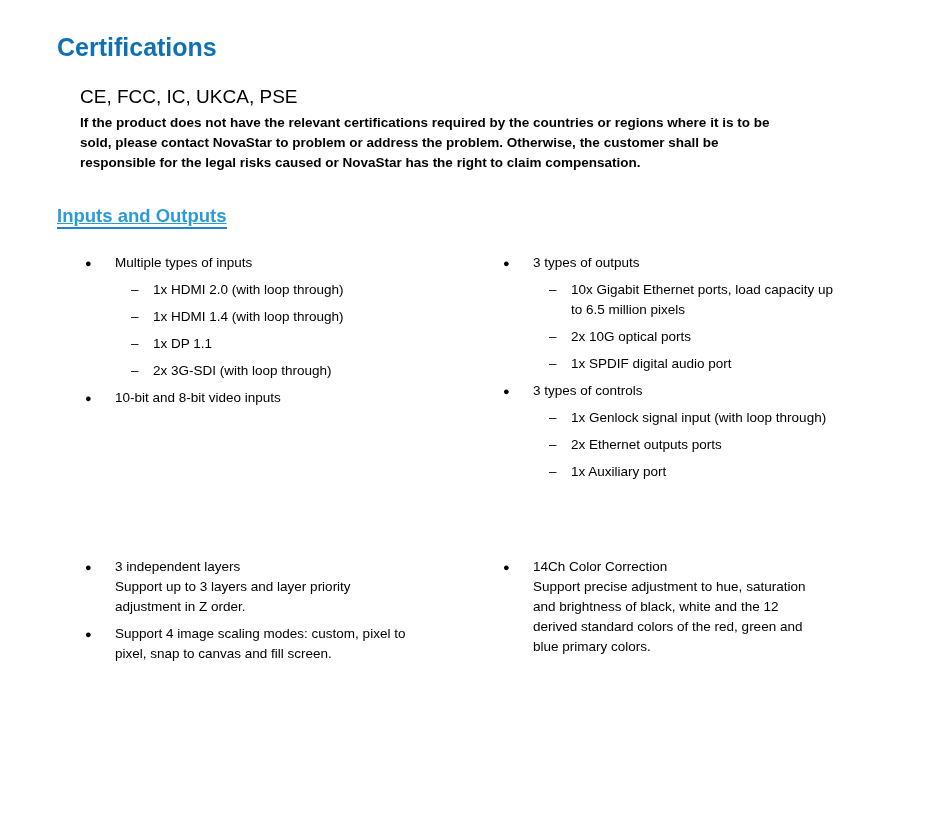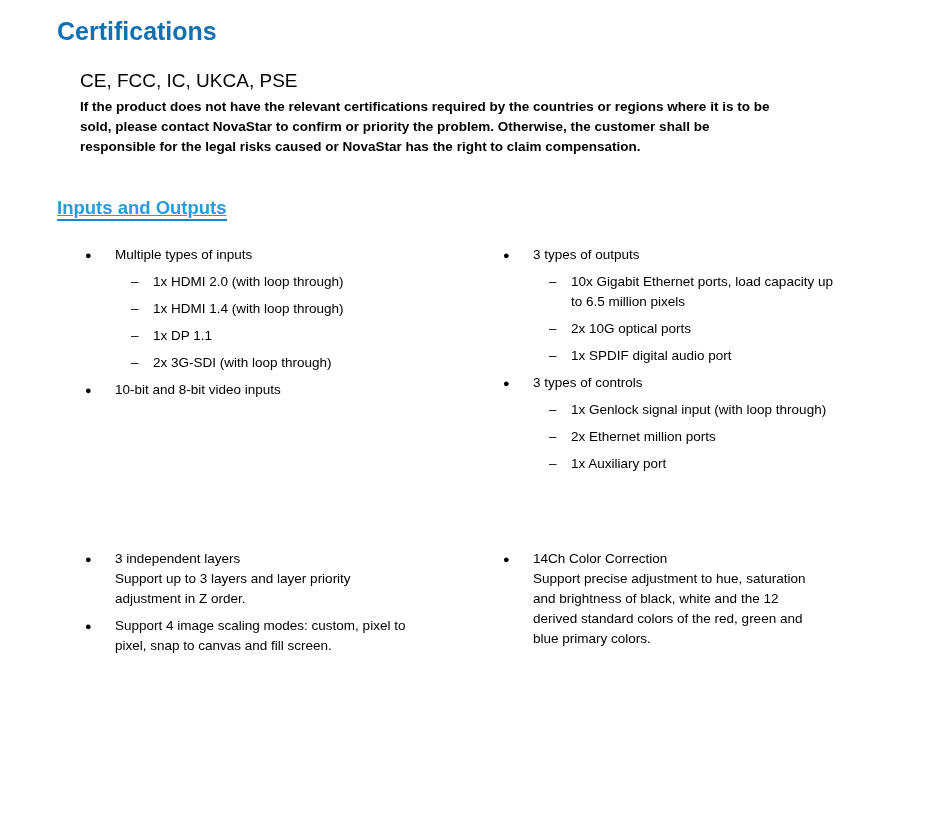--- a/index.html
+++ b/index.html
@@ -5,21 +5,21 @@
   html, body { margin: 0; padding: 0; background: #ffffff; }
   .page {
     position: relative;
     width: 950px;
     height: 825px;
     background: #ffffff;
     font-family: "Liberation Sans", sans-serif;
     color: #000000;
     overflow: hidden;
     box-sizing: border-box;
-    padding: 17px 0 0 57px;
+    padding: 33px 0 0 57px;
   }
   .h1 {
     font-size: 25px;
     font-weight: 700;
     color: var(--h1, #1070B4);
     line-height: 28px;
     margin: 0;
   }
   .indented { margin-left: 23px; }
   .cert-list {
@@ -40,21 +40,21 @@
     display: inline-block;
     font-size: 18.5px;
     font-weight: 700;
     color: var(--h2, #2B9BD7);
     text-decoration: underline;
     border-bottom: 2px solid var(--h2u, #1E86C6);
     padding-bottom: 1px;
     line-height: 21px;
     margin: 0;
   }
-  .h2-io { margin-top: 40px; text-align: right; }
+  .h2-io { margin-top: 32px; text-align: right; }
   .h2-adv { margin-top: 27px; }
   .cols {
     display: grid;
     grid-template-columns: 446px 1fr;
     margin-top: 24px;
     font-size: 13.5px;
     line-height: 20px;
   }
   .col-left { padding-left: 28px; box-sizing: border-box; }
   ul.blist { list-style: none; margin: 0; padding: 0; }
@@ -84,21 +84,21 @@
 </head>
 <body>
 
 <div class="page">
 
   <h1 class="h1">Certifications</h1>
 
   <div class="indented cert-list">CE, FCC, IC, UKCA, PSE</div>
 
   <div class="indented cert-note">If the product does not have the relevant certifications required by the countries or regions where it is to be
-sold, please contact NovaStar to confirm or priority the problem. Otherwise, the customer shall be
+sold, please contact NovaStar to problem or address the problem. Otherwise, the customer shall be
 responsible for the legal risks caused or NovaStar has the right to claim compensation.</div>
 
 
   <div>
     <h2 class="h2 h2-io">Inputs and Outputs</h2>
   </div>
 
   <div class="cols">
     <div class="col-left">
       <ul class="blist">
@@ -154,21 +154,21 @@
         <li class="bitem">
           <span class="marker">●</span>
           <span>3 types of controls</span>
           <ul class="subs">
             <li class="sitem">
               <span class="dash-marker">–</span>
               <span class="pre">1x Genlock signal input (with loop through)</span>
             </li>
             <li class="sitem">
               <span class="dash-marker">–</span>
-              <span class="pre">2x Ethernet million ports</span>
+              <span class="pre">2x Ethernet outputs ports</span>
             </li>
             <li class="sitem">
               <span class="dash-marker">–</span>
               <span class="pre">1x Auxiliary port</span>
             </li>
           </ul>
         </li>
       </ul>
     </div>
   </div>

